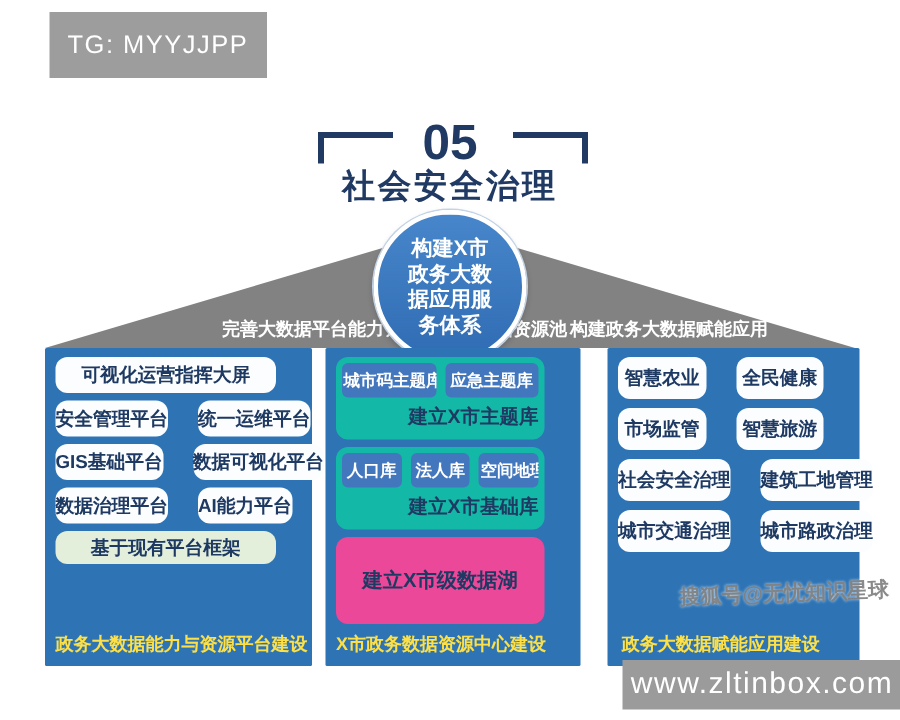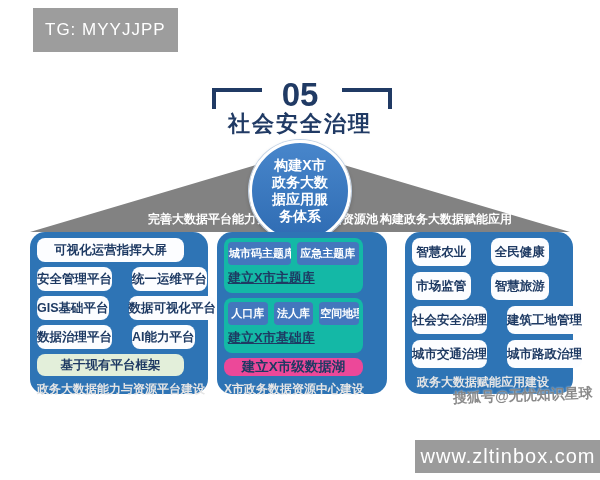--- a/index.html
+++ b/index.html
@@ -40,54 +40,54 @@
   .circle{
     position:absolute;left:249px;top:140px;width:102px;height:102px;
     border-radius:50%;border:3px solid #ffffff;box-sizing:border-box;
     background:linear-gradient(180deg,#4886cb 0%,#2f6cb3 100%);
     box-shadow:0 0 0 1px #c3d3e6,0 2px 4px rgba(0,0,0,.25);
     display:flex;align-items:center;justify-content:center;text-align:center;
     color:#ffffff;font-size:14px;font-weight:bold;line-height:17px;
   }
   
   .panel{
-    position:absolute;top:232px;height:162px;box-sizing:border-box;
-    background:#2e74b5;border-radius:15px;padding:6px 24px 4px 7px;
+    position:absolute;top:232px;height:212px;box-sizing:border-box;
+    background:#2e74b5;border-radius:1px;padding:6px 24px 4px 7px;
     display:flex;flex-direction:column;gap:5px;
   }
   .panel.p-left{left:30px;width:178px;}
   .panel.p-mid{left:217px;width:170px;gap:5px;}
   .panel.p-right{left:405px;width:168px;gap:6px;}
   .cell{
     background:#fcfdff;border-radius:8px;color:#1e3a63;
     font-size:12.5px;font-weight:bold;display:flex;align-items:center;
     justify-content:center;text-align:center;height:24px;flex:none;
     white-space:nowrap;
   }
   .row2{display:flex;gap:20px;flex:none;}
   .row2 .cell{flex:1;height:24px;}
   .cell.green{background:#e3efda;height:22px;}
   .p-right .row2 .cell{height:28px;font-size:12.5px;}
   .panel-footer{
-    color:#e5e5e5;font-size:12px;font-weight:bold;text-align:right;
+    color:#fde047;font-size:12px;font-weight:bold;text-align:center;
     white-space:nowrap;margin-top:auto;padding-bottom:2px;
   }
   
   .group{
     background:#14b8a6;border-radius:8px;padding:4px;flex:none;
     display:flex;flex-direction:column;gap:3px;
   }
   .btn-row{display:flex;gap:6px;}
   .blue-btn{
     flex:1;background:#4377bd;color:#ffffff;border-radius:4px;
     font-size:11px;font-weight:bold;text-align:center;padding:4px 1px;
     white-space:nowrap;overflow:hidden;
   }
   .group-label{
-    color:#1e3a63;font-size:13px;font-weight:bold;text-align:left;padding:1px 0 2px 0;text-decoration:underline;
+    color:#1e3a63;font-size:13px;font-weight:bold;text-align:right;padding:1px 0 2px 0;
   }
   .lake-cell{
     background:#ec4899;border-radius:8px;color:#1e3a63;font-size:13.5px;
     font-weight:bold;display:flex;align-items:center;justify-content:center;
     flex:1;
   }
   
   .watermark{
     position:absolute;left:453px;top:387px;color:rgba(125,125,125,.9);
     font-size:14px;font-weight:bold;transform:rotate(-2deg);white-space:nowrap;

